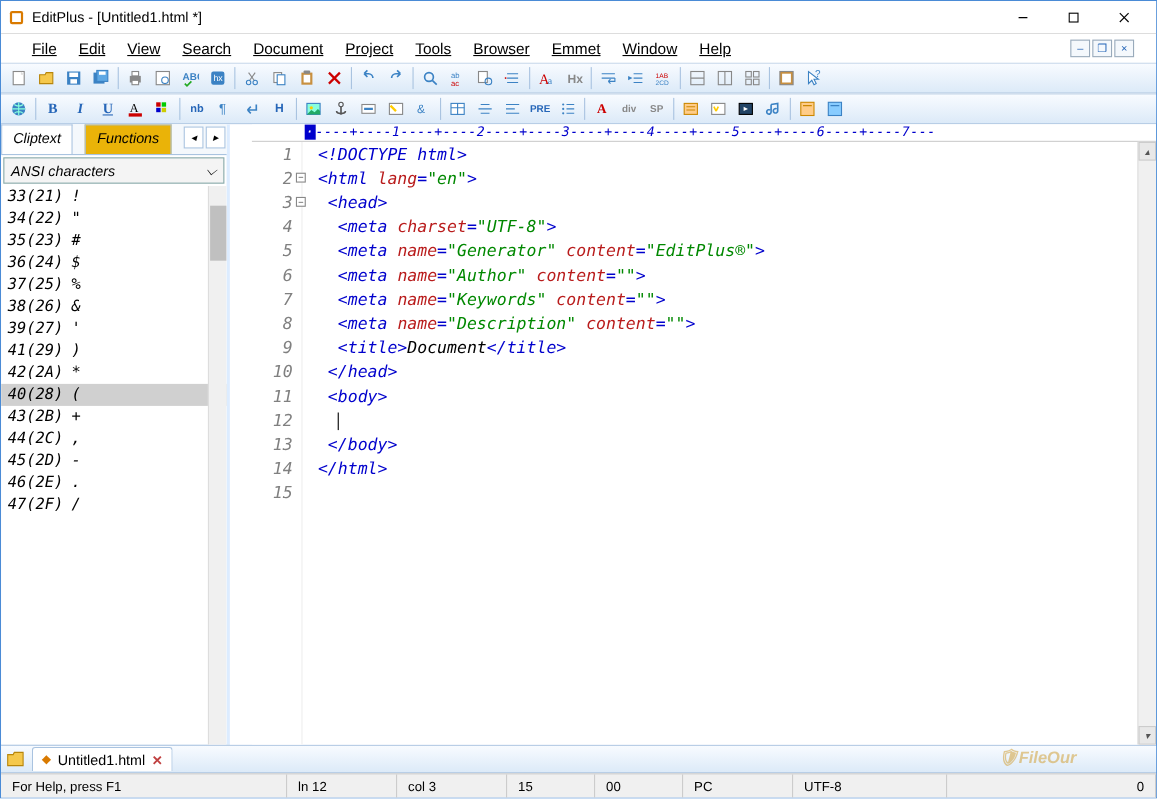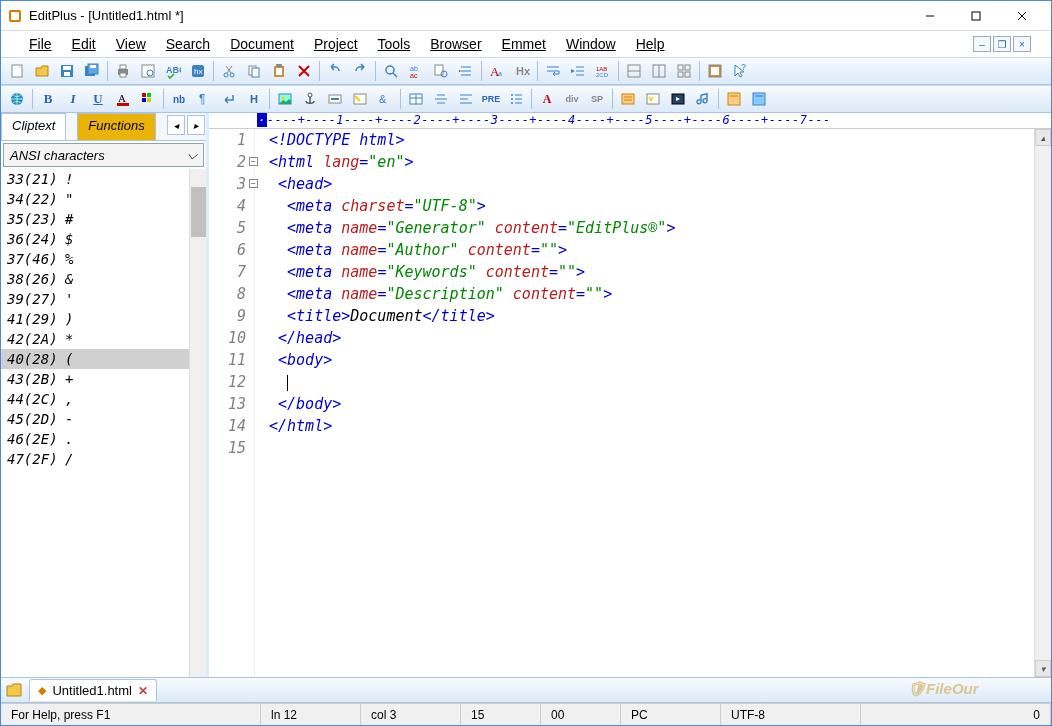--- a/index.html
+++ b/index.html
@@ -33,21 +33,21 @@
 .sidepanel .nav-btn { width: 18px; height: 20px; border: 1px solid #a9c3e0; display: flex; align-items: center; justify-content: center; font-size: 10px; cursor: pointer; background: #fff; margin: 2px 1px; }
 .sidepanel .dropdown { height: 24px; margin: 2px; border: 1px solid #8aa; display: flex; align-items: center; padding: 0 6px; font-size: 13px; cursor: pointer; background: #f4f4f4; }
 .sidepanel .dropdown .chev { margin-left: auto; }
 .sidepanel .charlist { flex: 1; overflow-y: auto; position: relative; }
 .sidepanel .char-row { display: flex; padding: 2px 6px; font-size: 14px; font-family: 'Consolas', monospace; cursor: pointer; }
 .sidepanel .char-row.sel { background: #d0d0d0; }
 .sidepanel .char-code { width: 58px; }
 .sidepanel .scrollbar-v { position: absolute; right: 0; top: 0; width: 17px; height: 100%; background: #f0f0f0; border-left: 1px solid #ddd; }
 .sidepanel .scrollbar-v .thumb { position: absolute; top: 18px; width: 15px; left: 1px; height: 50px; background: #c0c0c0; }
 
-.editor-area { flex: 1; display: flex; flex-direction: column; background: #fff; position:relative; }
+.editor-area { flex: 1; display: flex; flex-direction: column; background: #fff; position:relative;padding-left:20px; }
 .ruler { height: 16px; background: #fff; border-bottom: 1px solid #ccc; font-family: 'Consolas', monospace; font-size: 12px; color: #0000cc; white-space: pre; overflow: hidden; padding-left: 48px; letter-spacing: 0.5px; }
 .ruler .marker { background: #0000cc; color: #fff; padding: 0 1px; }
 .code-area { flex: 1; display: flex; font-family: 'Consolas', monospace; font-size: 15px; line-height: 22px; overflow: hidden; position:relative; }
 .gutter { width: 46px; text-align: right; color: #808080; padding-right: 8px; background: #fff; border-right: 1px solid #eee; }
 .gutter .ln { height: 22px; position: relative; }
 .gutter .fold { position:absolute; right:-12px; top:6px; width:9px; height:9px; border:1px solid #888; font-size:8px; line-height:7px; text-align:center; background:#fff; color:#555; cursor:pointer;}
 .code { flex: 1; padding-left: 14px; white-space: pre; }
 .code .line { height: 22px; }
 .t-tag { color: #0000cc; }
 .t-attr { color: #b91c1c; }
@@ -502,21 +502,21 @@
           </div>
           <div class="char-row">
             <span class="char-code">35(23)</span>
             <span>#</span>
           </div>
           <div class="char-row">
             <span class="char-code">36(24)</span>
             <span>$</span>
           </div>
           <div class="char-row">
-            <span class="char-code">37(46)</span>
+            <span class="char-code">37(25)</span>
             <span>%</span>
           </div>
           <div class="char-row">
             <span class="char-code">38(26)</span>
             <span>&amp;</span>
           </div>
           <div class="char-row">
             <span class="char-code">39(27)</span>
             <span>'</span>
           </div>

